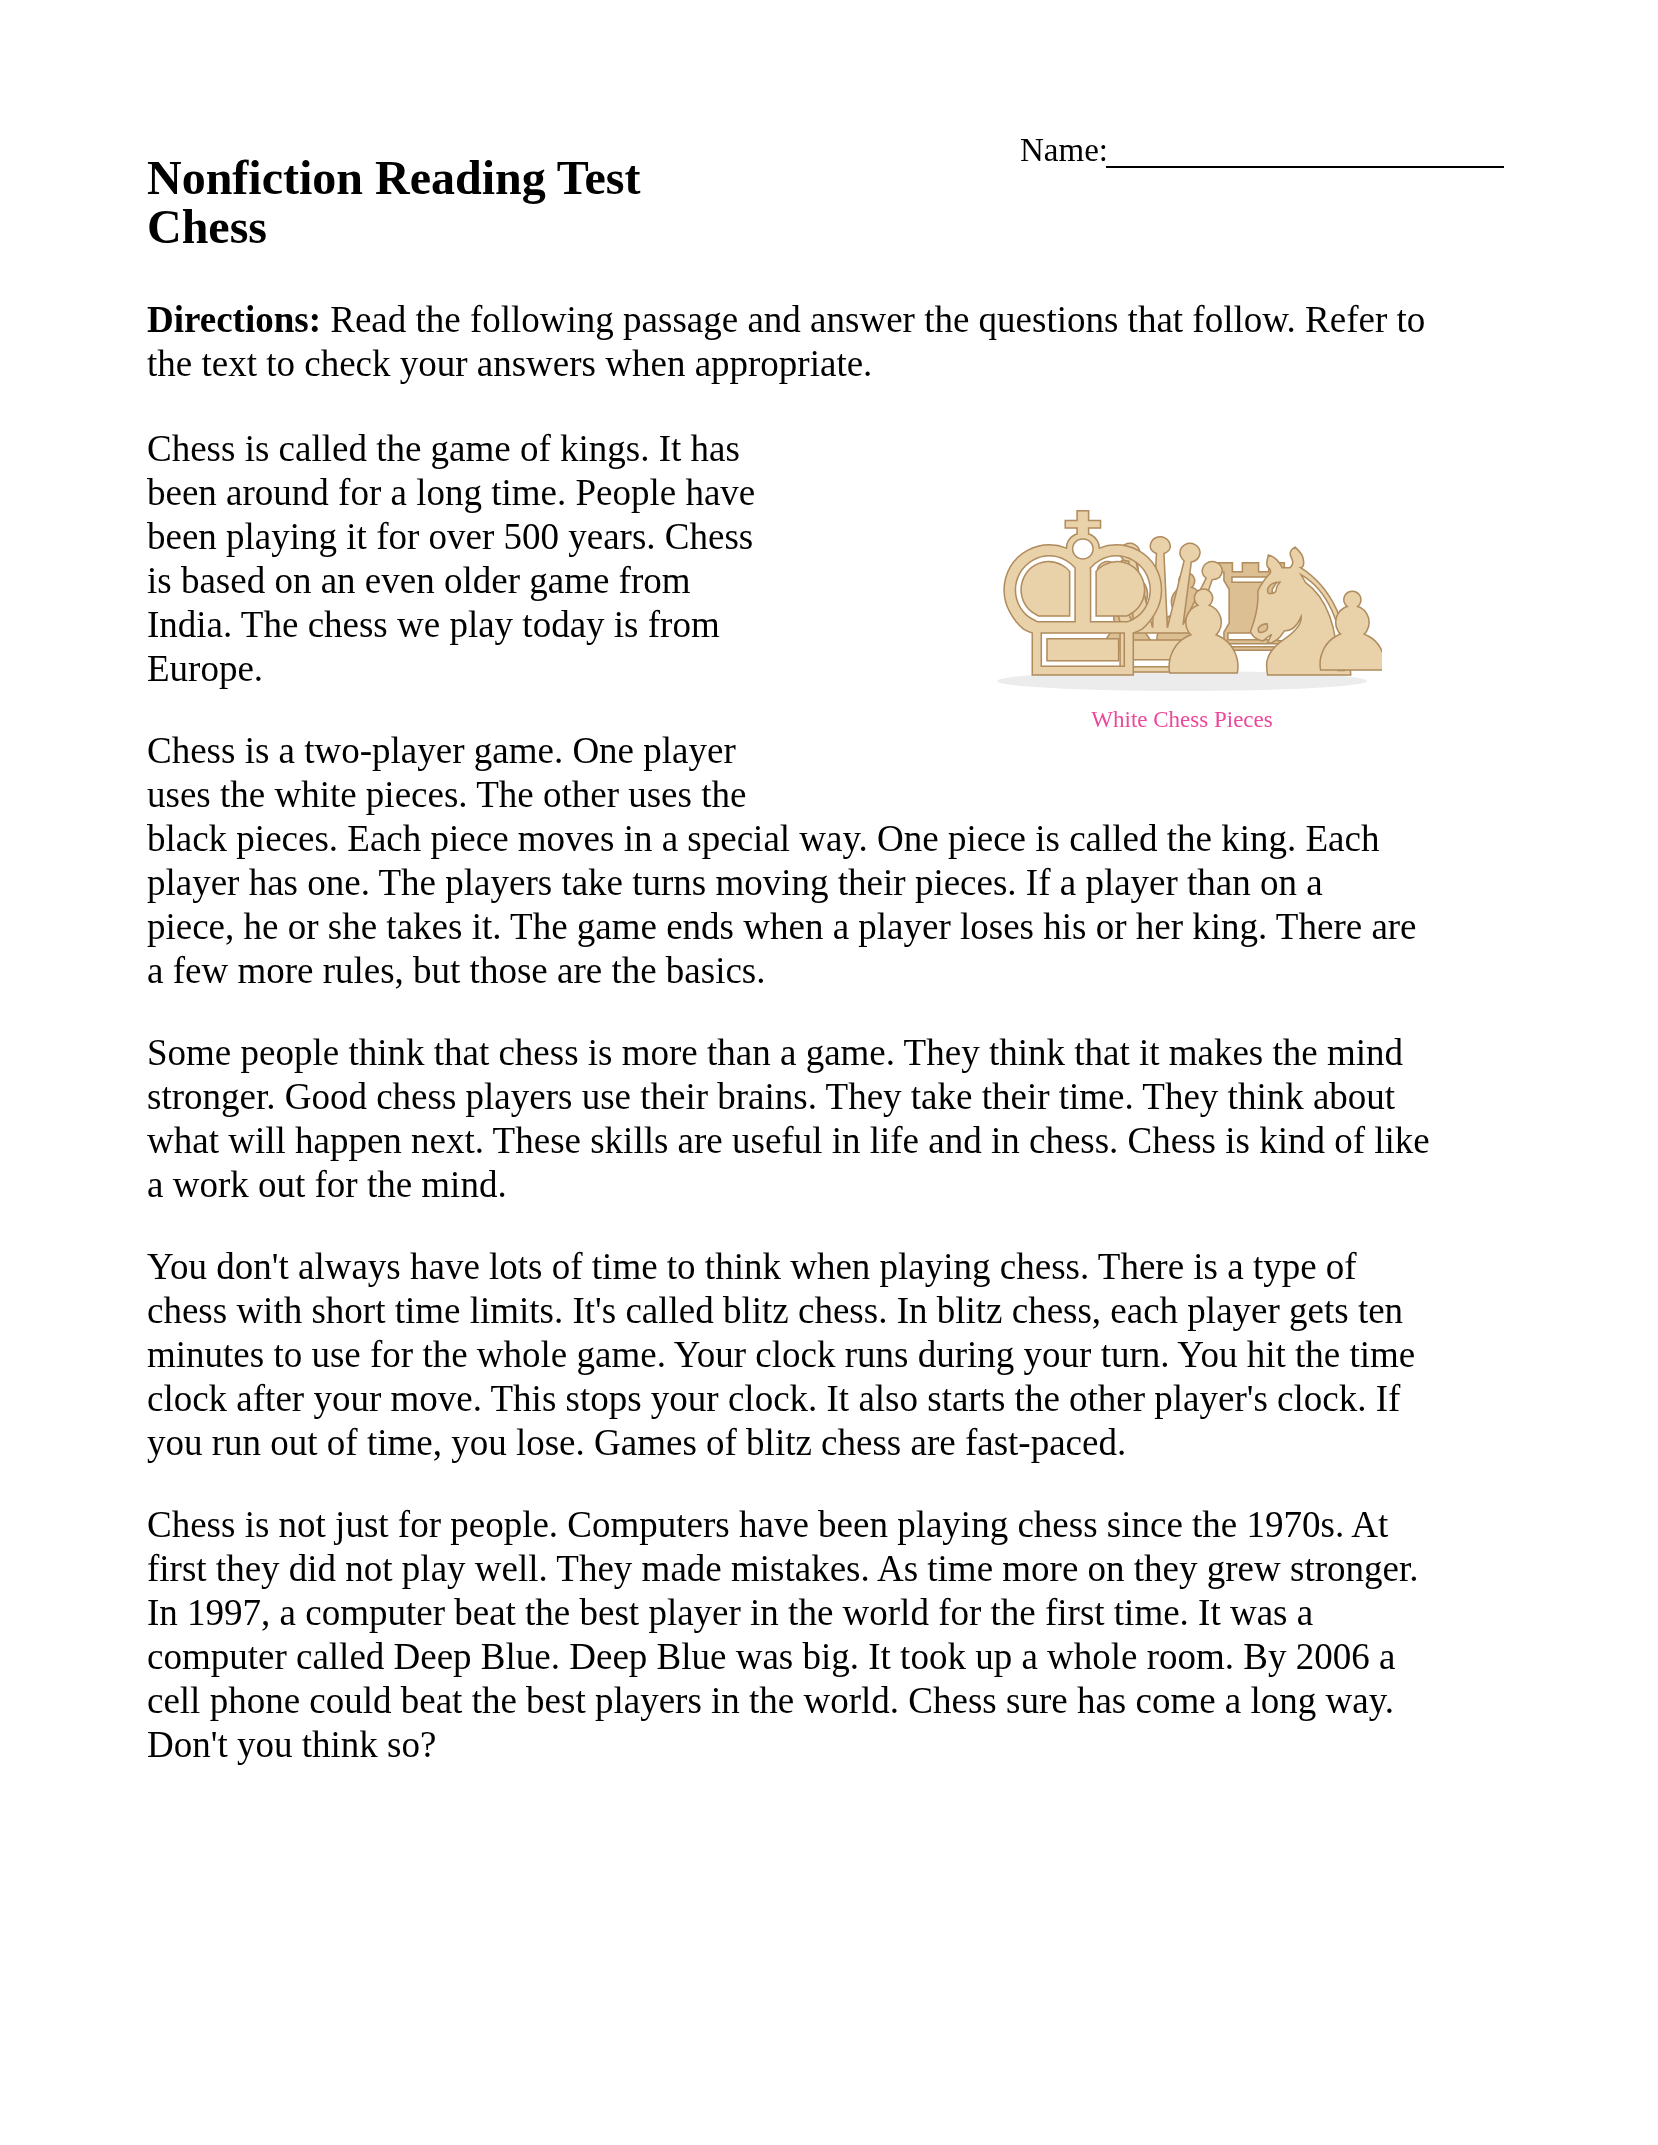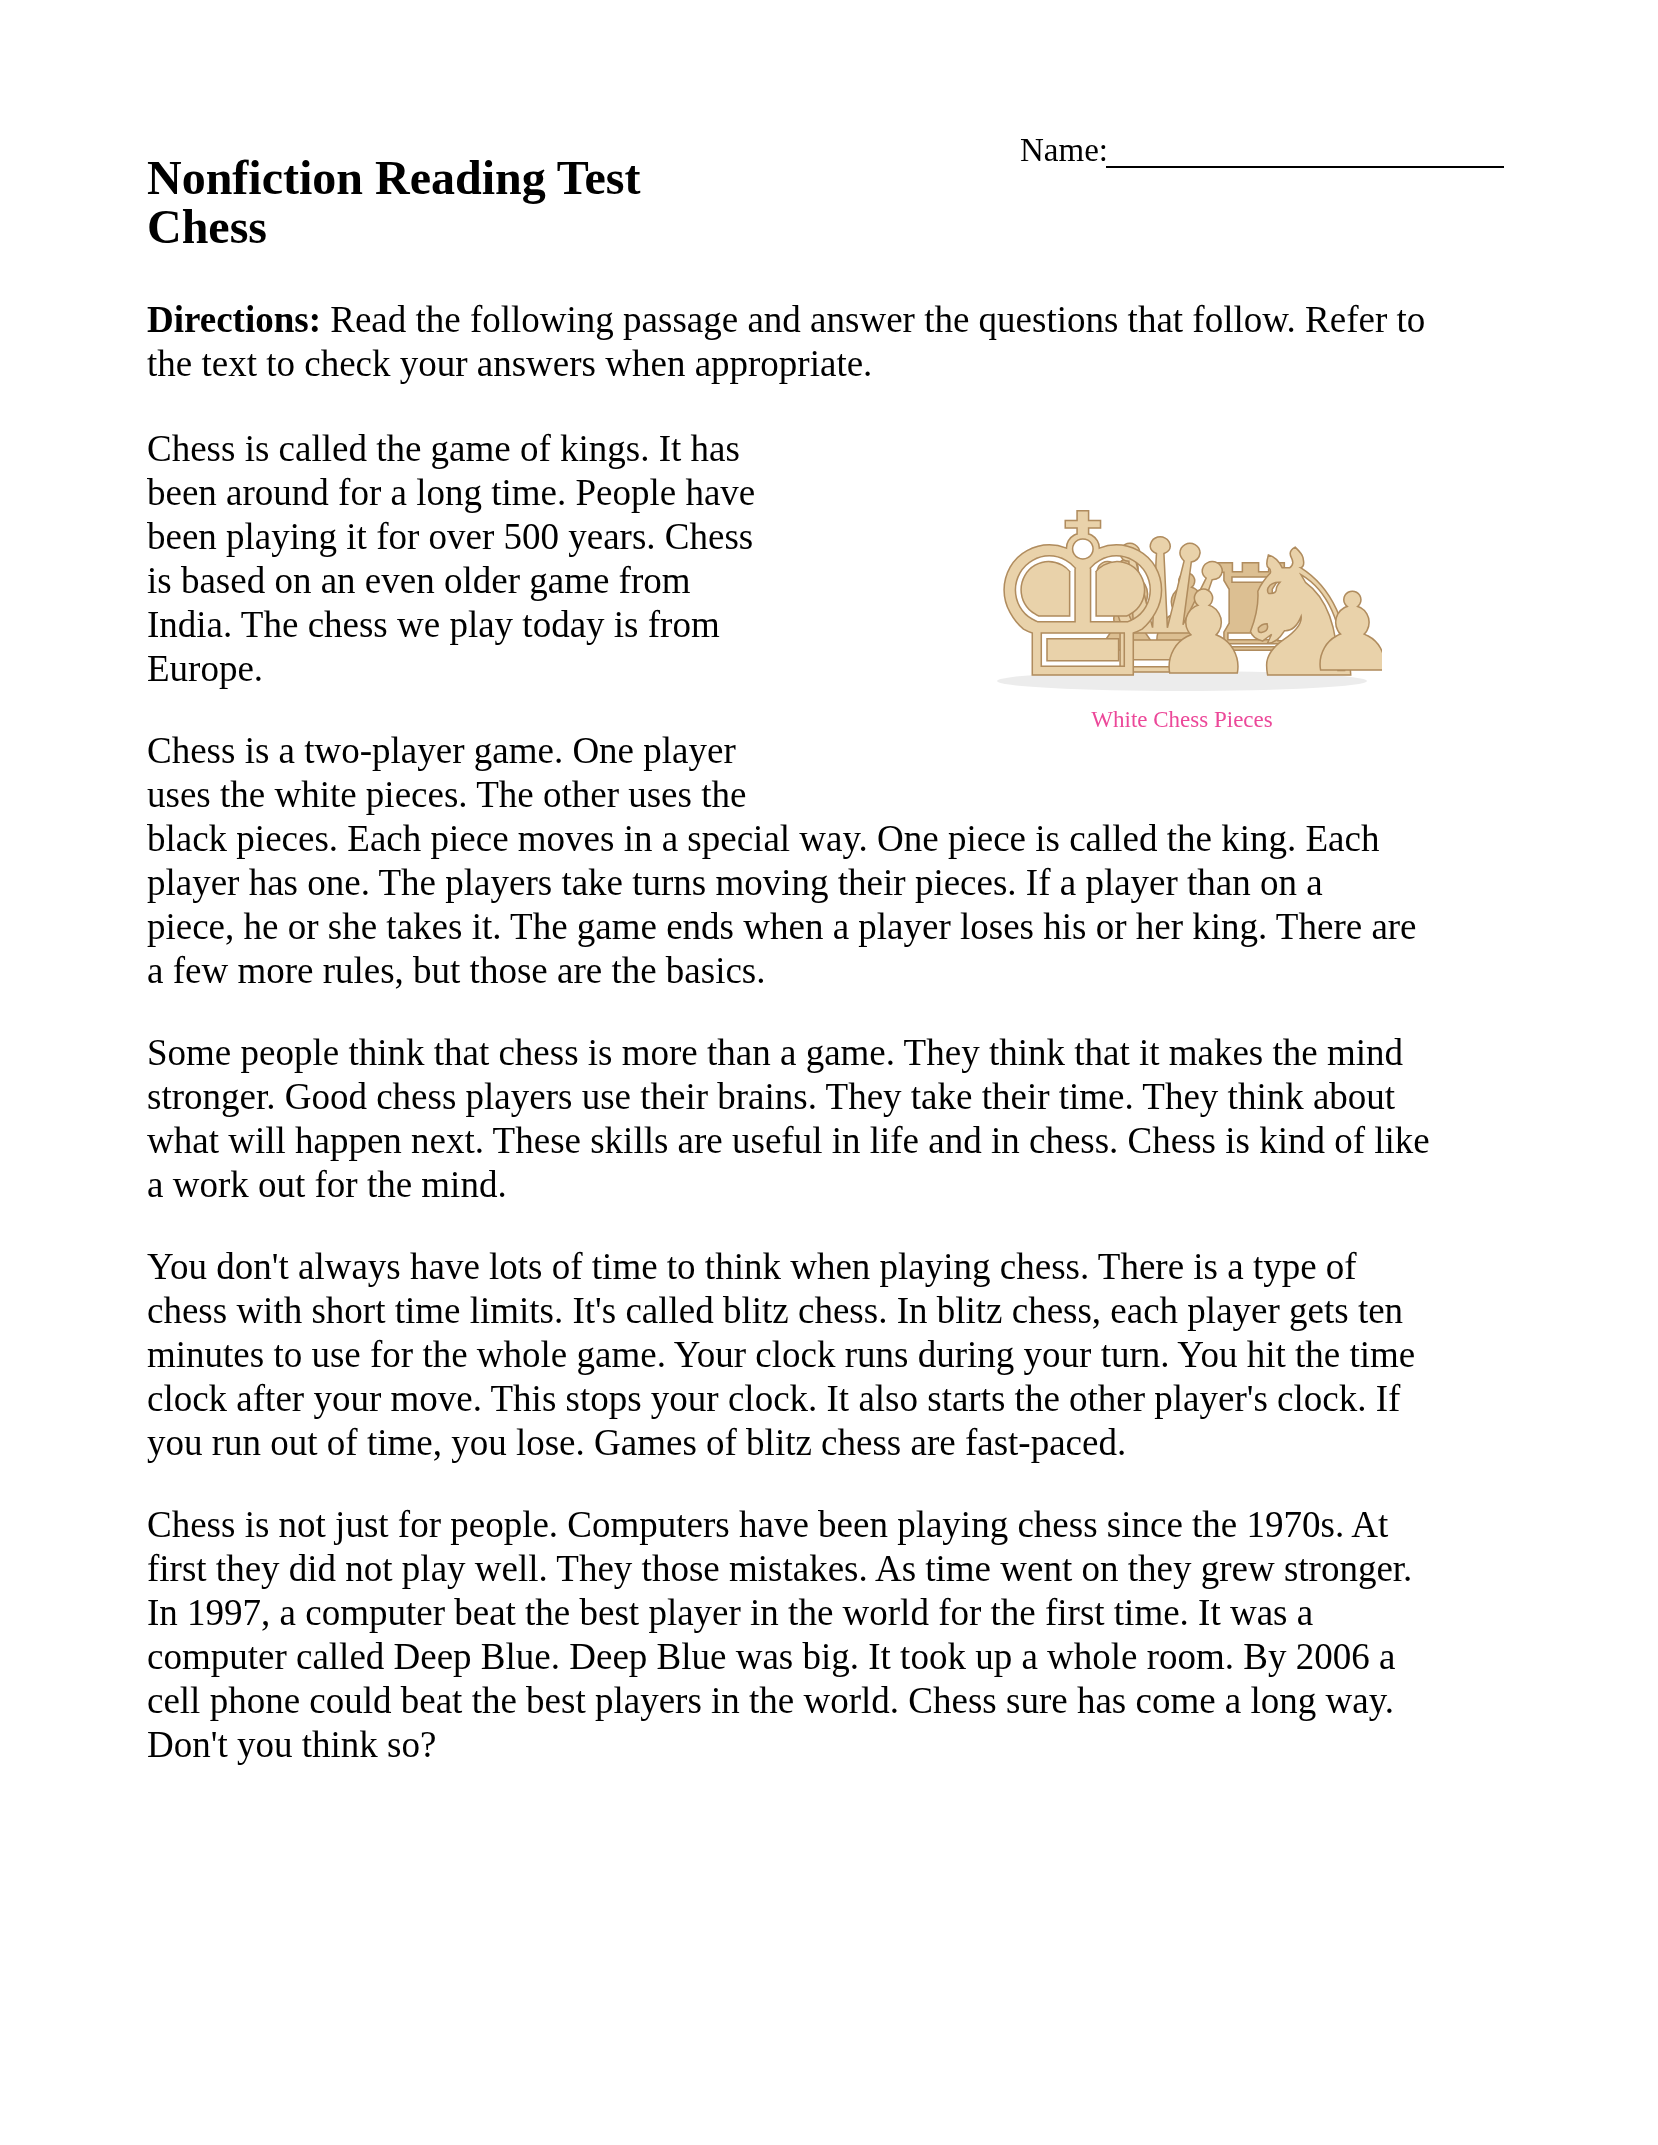--- a/index.html
+++ b/index.html
@@ -124,21 +124,21 @@
       </div>
     <div class="para">
         <div class="line">You don't always have lots of time to think when playing chess. There is a type of</div>
         <div class="line">chess with short time limits. It's called blitz chess. In blitz chess, each player gets ten</div>
         <div class="line">minutes to use for the whole game. Your clock runs during your turn. You hit the time</div>
         <div class="line">clock after your move. This stops your clock. It also starts the other player's clock. If</div>
         <div class="line">you run out of time, you lose. Games of blitz chess are fast-paced.</div>
       </div>
     <div class="para">
         <div class="line">Chess is not just for people. Computers have been playing chess since the 1970s. At</div>
-        <div class="line">first they did not play well. They those mistakes. As time went on they grew stronger.</div>
+        <div class="line">first they did not play well. They made mistakes. As time more on they grew stronger.</div>
         <div class="line">In 1997, a computer beat the best player in the world for the first time. It was a</div>
         <div class="line">computer called Deep Blue. Deep Blue was big. It took up a whole room. By 2006 a</div>
         <div class="line">cell phone could beat the best players in the world. Chess sure has come a long way.</div>
         <div class="line">Don't you think so?</div>
       </div>
   </div>
 
 </div>
 
 </body></html>

